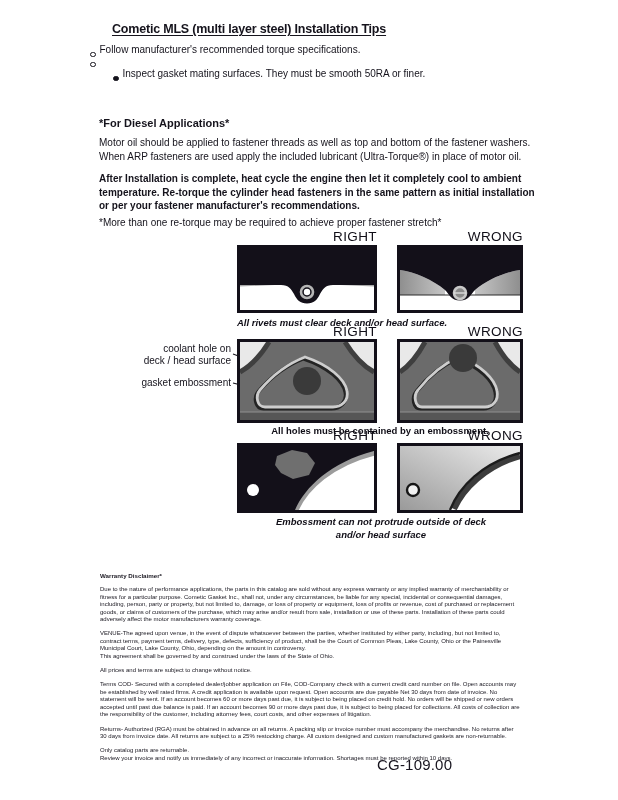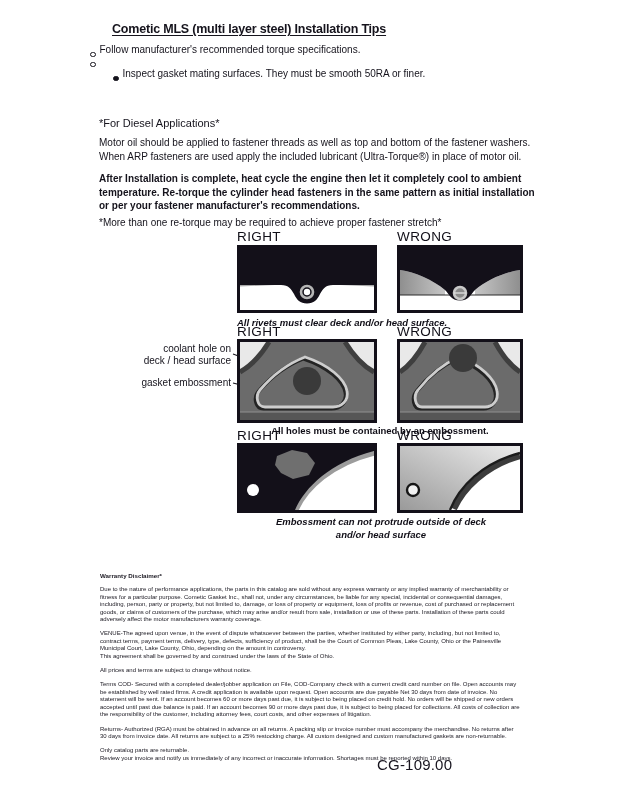--- a/index.html
+++ b/index.html
@@ -12,25 +12,25 @@
   .doc-title{left:112px;top:22px;font-size:12.5px;font-weight:700;letter-spacing:-0.2px;
     text-decoration:underline;text-underline-offset:2px;}
   
   .bullets{left:90px;top:43px;width:470px;font-size:10px;line-height:14px;}
   .b-row{display:flex;align-items:flex-end;}
   .b-row .marker{flex:0 0 auto;width:3.5px;height:3.5px;border:1px solid #15131c;border-radius:50%;
     margin:4.5px 4px 0 0;background:#fff;}
   .b-row.sub{margin-left:23px;}
   .b-row.sub .marker{background:#15131c;width:3.5px;height:3.5px;margin-top:5px;}
   
-  .diesel-heading{left:99px;top:117px;font-size:11px;font-weight:400;}
+  .diesel-heading{left:99px;top:117px;font-size:11px;font-weight:700;}
   .para{left:99px;width:450px;font-size:10px;line-height:13.5px;white-space:pre-line;}
   .p1{top:136px;} .p2{top:172px;font-weight:bold;} .p3{top:216px;}
   
-  .dg-label{font-size:13.5px;letter-spacing:0.4px;text-align:left;color:#100e17;}
+  .dg-label{font-size:13.5px;letter-spacing:0.4px;text-align:right;color:#100e17;}
   .dg-caption{font-size:9.5px;font-weight:700;color:#100e17;}
   .lbl-r1a{left:237px;top:229px;width:140px;} .lbl-r1b{left:397px;top:229px;width:126px;}
   .lbl-r2a{left:237px;top:324px;width:140px;} .lbl-r2b{left:397px;top:324px;width:126px;}
   .lbl-r3a{left:237px;top:428px;width:140px;} .lbl-r3b{left:397px;top:428px;width:126px;}
   .box-r1a{left:237px;top:245px;} .box-r1b{left:397px;top:245px;}
   .box-r2a{left:237px;top:339px;} .box-r2b{left:397px;top:339px;}
   .box-r3a{left:237px;top:443px;} .box-r3b{left:397px;top:443px;}
   .cap-r1{left:237px;top:317px;width:290px;text-align:left;font-style:italic;}
   .cap-r2{left:237px;top:425px;width:286px;text-align:center;}
   .cap-r3{left:236px;top:516px;width:290px;text-align:center;line-height:12.5px;white-space:pre-line;font-style:italic;}

